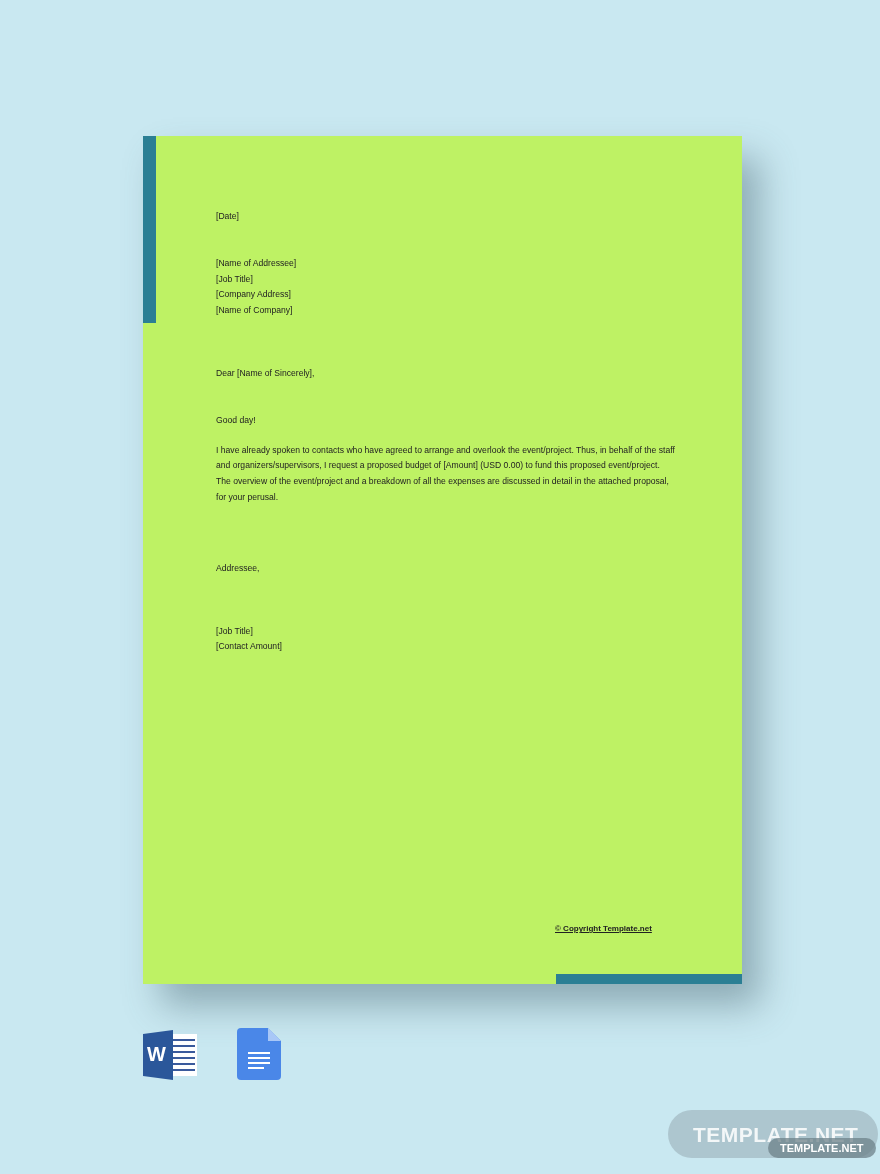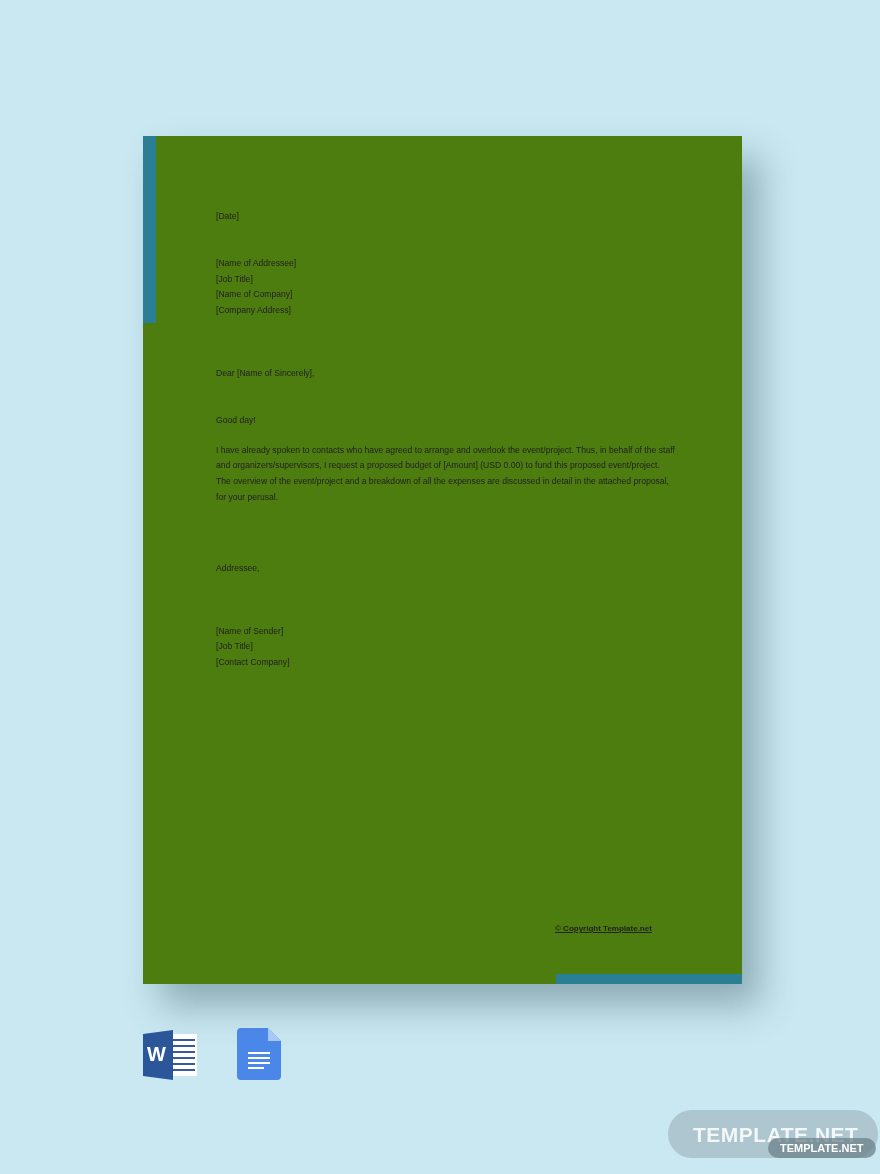--- a/index.html
+++ b/index.html
@@ -3,21 +3,21 @@
 <meta charset="utf-8">
 <style>
   html, body { margin:0; padding:0; }
   body {
     width:880px; height:1174px; position:relative; overflow:hidden;
     background:#c9e8f1;
     font-family:"Liberation Sans", sans-serif;
   }
   .page {
     position:absolute; left:143px; top:136px; width:599px; height:848px;
-    background:#4d7c0f;
+    background:#bef264;
     box-shadow: 18px 22px 34px rgba(70,100,110,0.45);
   }
   .accent-left {
     position:absolute; left:0; top:0; width:13px; height:187px;
     background:#2b7f94;
   }
   .accent-bottom {
     position:absolute; left:413px; top:838px; width:186px; height:10px;
     background:#2b7f94;
   }
@@ -78,36 +78,35 @@
 </head>
 <body>
 
 <div class="page">
   <div class="accent-left"></div>
   <div class="letter">
     <p>[Date]</p>
     <div class="gap1"></div>
     <p>[Name of Addressee]</p>
     <p>[Job Title]</p>
+    <p>[Company Address]</p>
     <p>[Name of Company]</p>
-    <p>[Company Address]</p>
     <div class="gap2"></div>
     <p>Dear [Name of Sincerely],</p>
     <div class="gap3"></div>
     <p>Good day!</p>
     <div class="gap4"></div>
     <div class="gap4"></div>
     <p>I have already spoken to contacts who have agreed to arrange and overlook the event/project. Thus, in behalf of the staff and organizers/supervisors, I request a proposed budget of [Amount] (USD 0.00) to fund this proposed event/project. The overview of the event/project and a breakdown of all the expenses are discussed in detail in the attached proposal, for your perusal.</p>
     <div class="gap4"></div>
     <div class="gap5"></div>
     <p>Addressee,</p>
     <div class="gap6"></div>
-    <p>[Name of Sender]</p>
     <p>[Job Title]</p>
-    <p>[Contact Company]</p>
+    <p>[Contact Amount]</p>
   </div>
   <div class="copyright">© Copyright Template.net</div>
   <div class="accent-bottom"></div>
 </div>
 
 <div class="icons">
   <div class="word-icon">
     <div class="sheet"></div>
     <div class="line" style="top:9px"></div>
     <div class="line" style="top:15px"></div>

